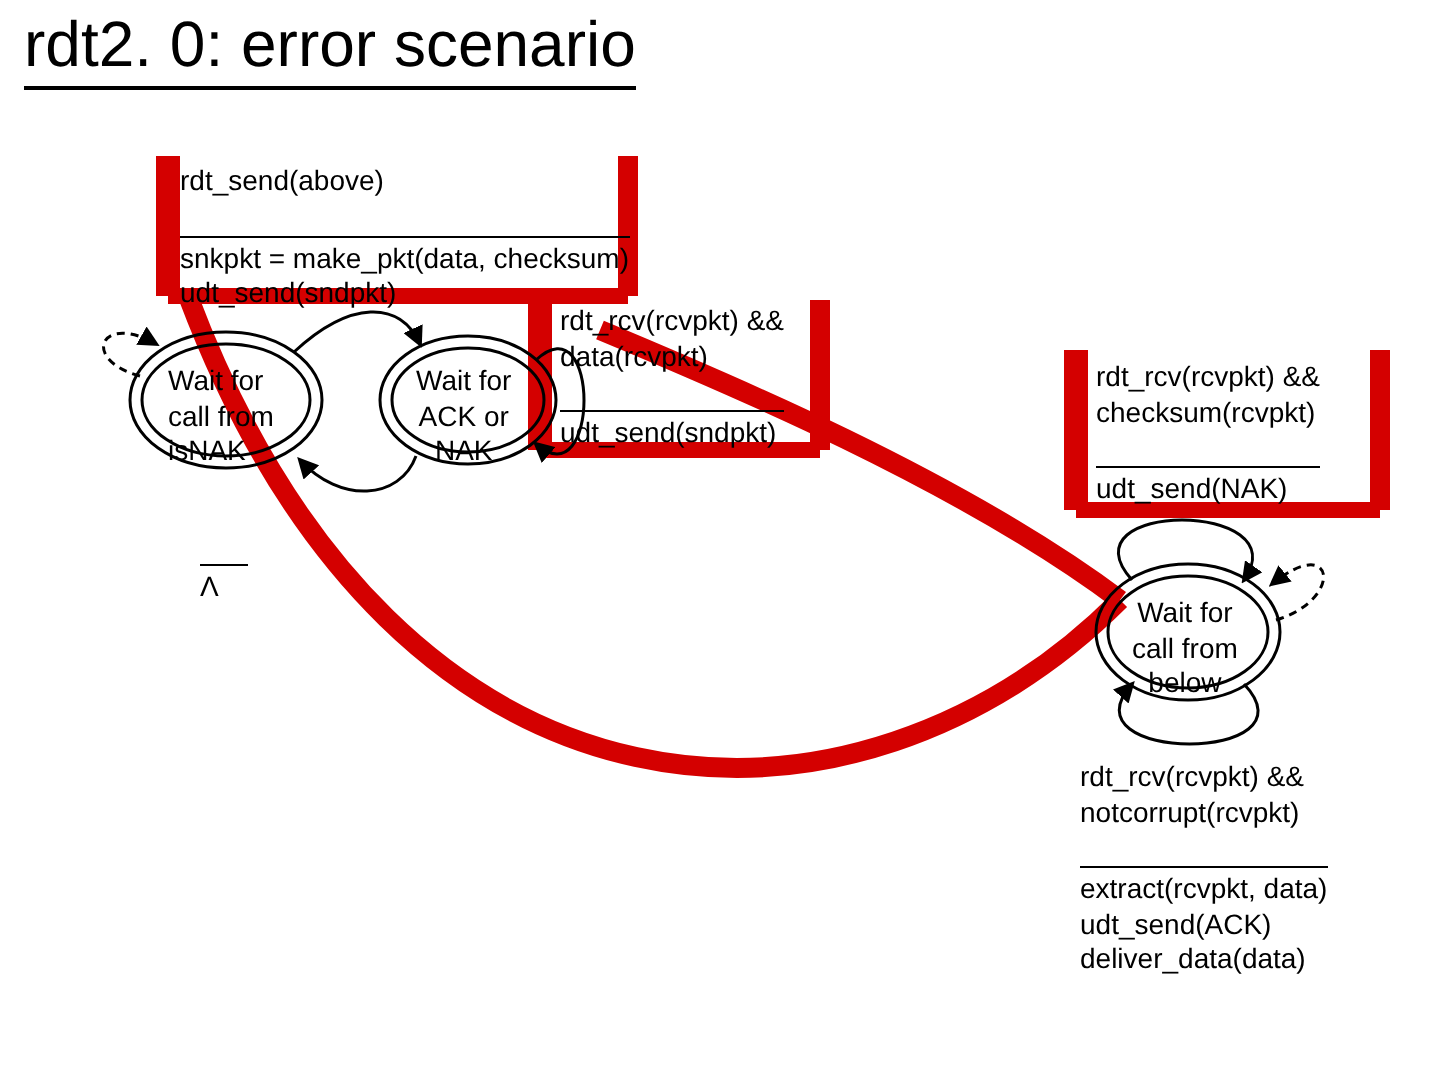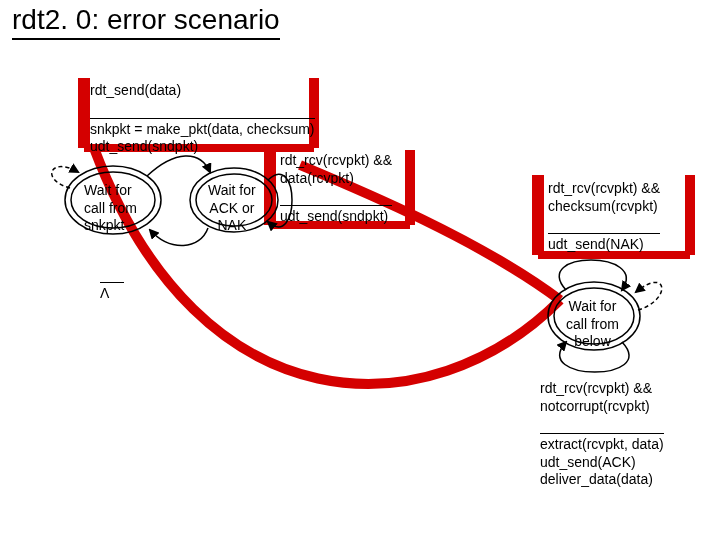--- a/index.html
+++ b/index.html
@@ -1,17 +1,17 @@
 <!DOCTYPE html>
 <html><head>
 <meta charset="utf-8">
 <style>
   html,body{margin:0;padding:0;width:720px;height:540px;background:#fff;font-family:Arial,Helvetica,sans-serif;overflow:hidden}
   .stage{position:relative;width:720px;height:540px}
-  .title{position:absolute;left:12px;top:4px;font-size:28px;font-weight:400;color:#000;border-bottom:2px solid #000;padding-bottom:2px}
+  .title{position:absolute;left:12px;top:4px;font-size:32px;font-weight:400;color:#000;border-bottom:2px solid #000;padding-bottom:2px}
   .lbl{position:absolute;font-size:14px;color:#000;line-height:1.25}
   .lbl .rule{display:block;border-top:1px solid #000;margin-top:18px;padding-top:2px}
   svg{position:absolute;left:0;top:0}
 </style>
 </head>
 <body>
 
 <div class="stage">
   <div class="title">rdt2. 0: error scenario</div>
 
@@ -55,29 +55,29 @@
 
       <ellipse cx="594" cy="316" rx="46" ry="34"></ellipse>
       <ellipse cx="594" cy="316" rx="40" ry="28"></ellipse>
       <path d="M566 290 C 530 250, 650 250, 622 290" marker-end="url(#ah)"></path>
       <path d="M622 342 C 660 382, 530 382, 566 342" marker-end="url(#ah)"></path>
       <path d="M638 310 C 672 300, 668 266, 636 292" marker-end="url(#ah)" stroke-dasharray="4 3"></path>
     </g>
   </svg>
 
   <div class="lbl" style="left:90px;top:82px">
-    <span>rdt_send(data)</span>
+    <span>rdt_send(above)</span>
     <span class="rule">snkpkt = make_pkt(data, checksum)</span>
     <span style="display:block">udt_send(sndpkt)</span>
   </div>
 
   <div class="lbl" style="left:84px;top:182px">
     <span>Wait for</span><br>
     <span>call from</span><br>
-    <span>snkpkt</span>
+    <span>isNAK</span>
   </div>
 
   <div class="lbl" style="left:208px;top:182px;text-align:center">
     <span>Wait for</span><br>
     <span>ACK or</span><br>
     <span>NAK</span>
   </div>
 
   <div class="lbl" style="left:280px;top:152px">
     <span>rdt_rcv(rcvpkt) &amp;&amp;</span><br>

